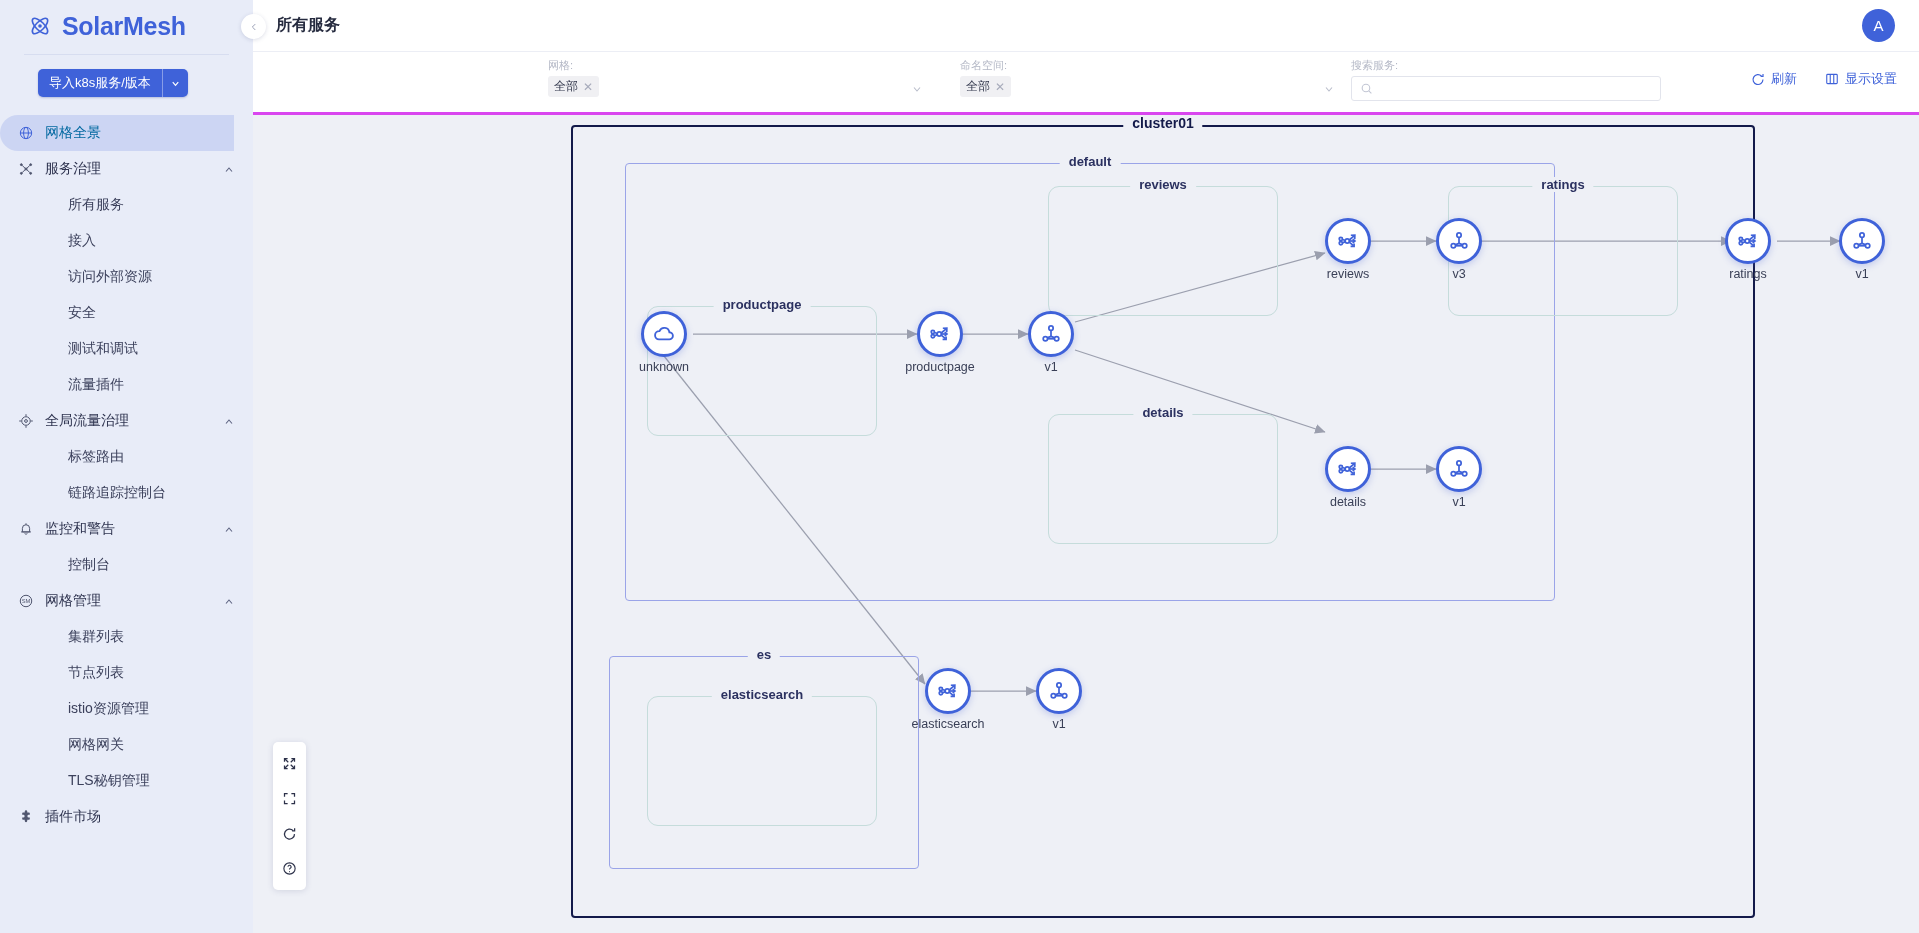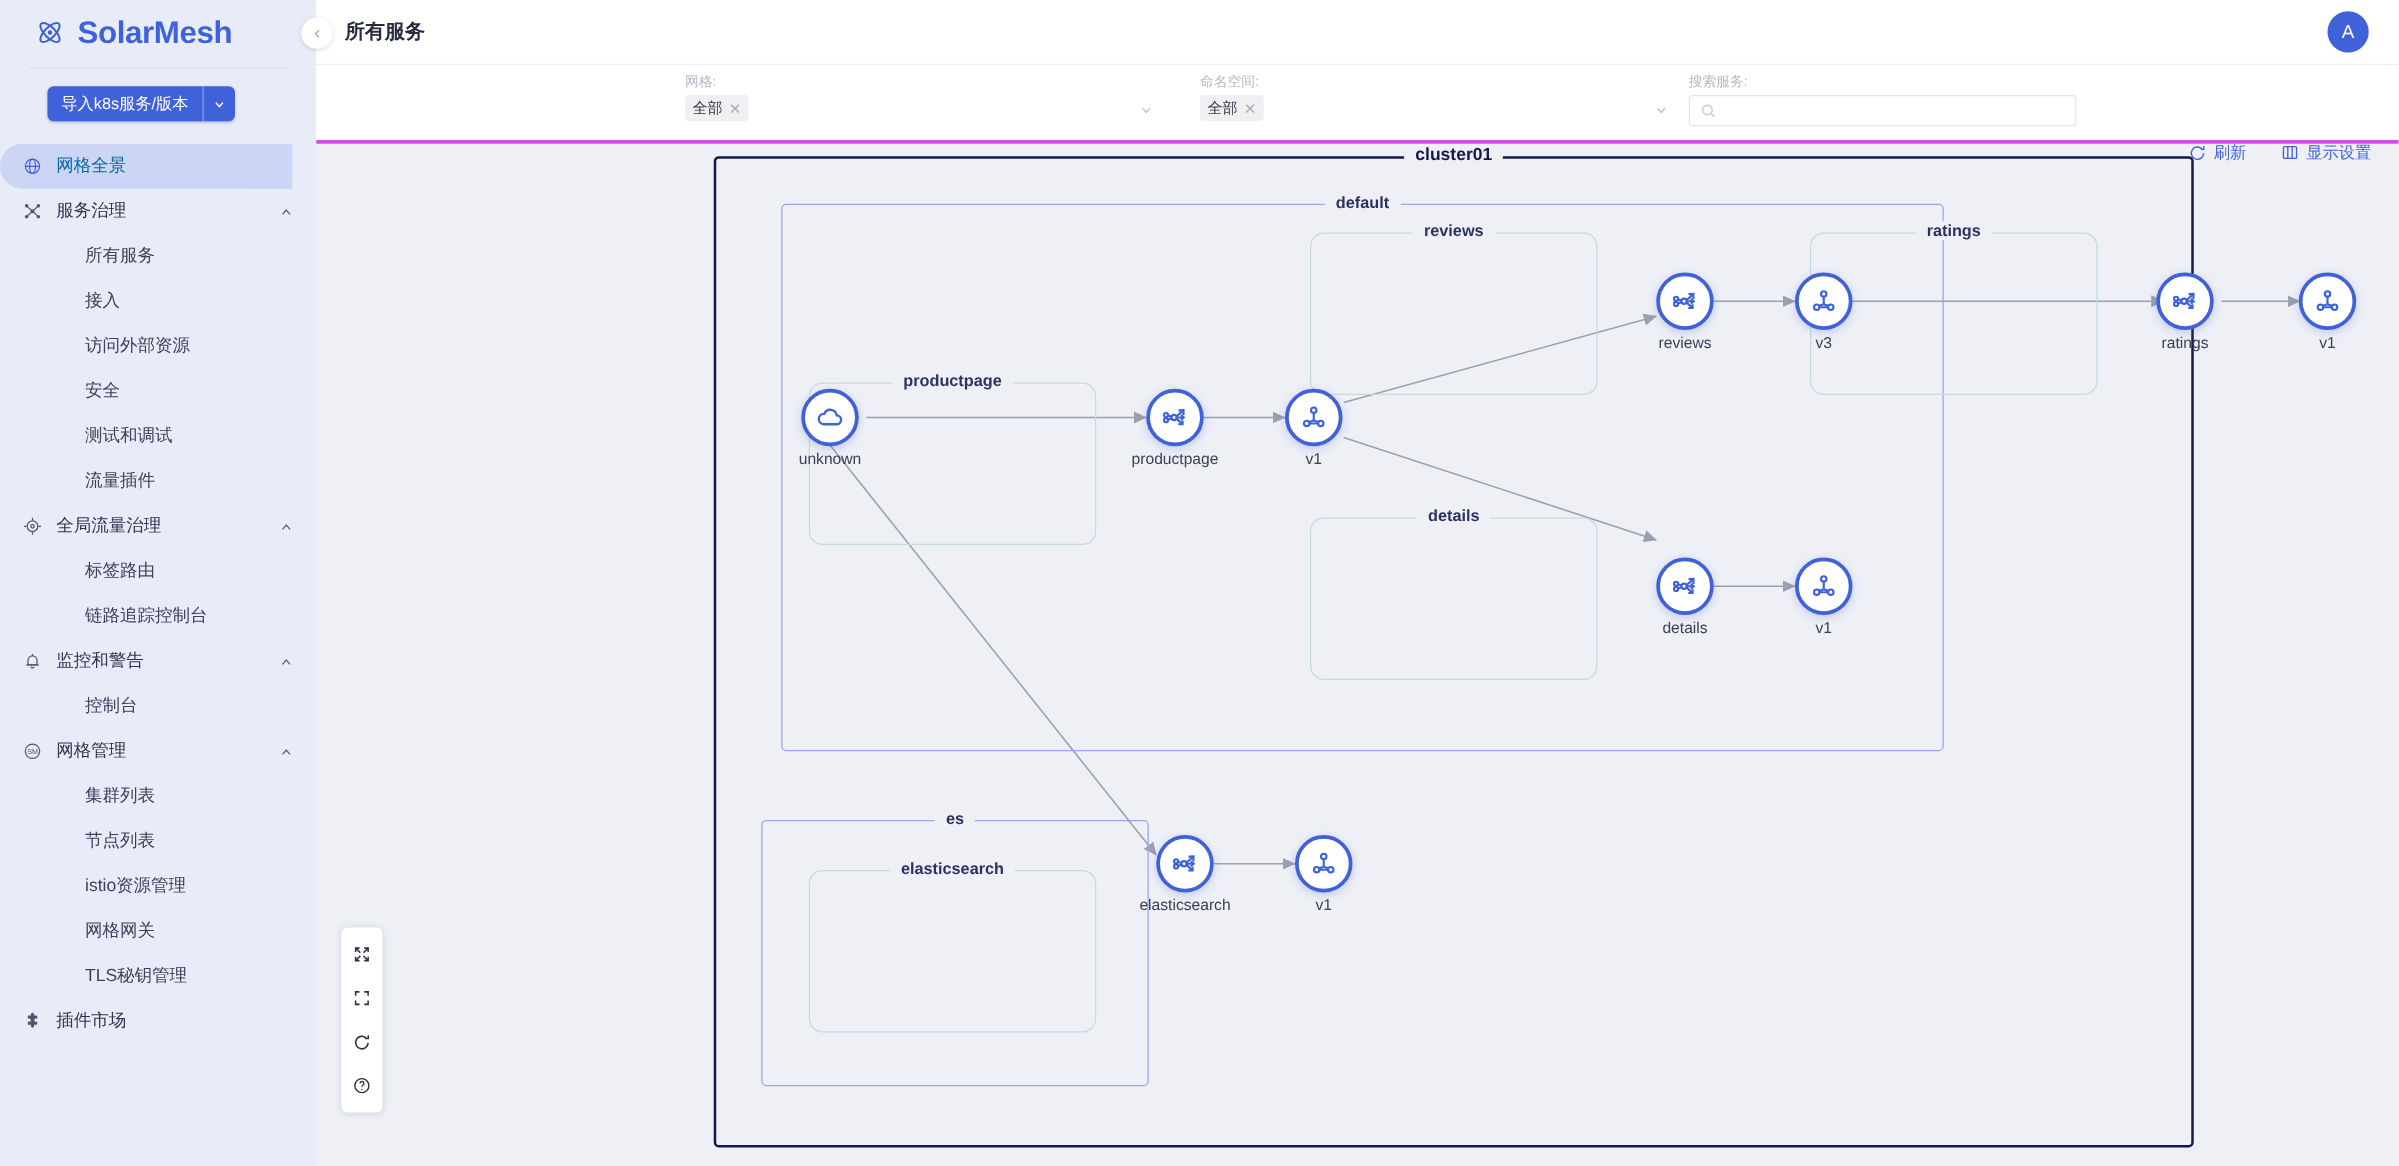--- a/index.html
+++ b/index.html
@@ -131,21 +131,21 @@
     font-family: "Liberation Sans", sans-serif;
     background: transparent;
   }
 
   .tb-actions {
     position: absolute; right: 22px; top: 18px;
     display: flex; align-items: center; gap: 28px;
   }
   .tb-btn {
     display: flex; align-items: center; gap: 6px;
-    color: #3f62d9; font-size: 13px; cursor: pointer; margin-top: 43px;
+    color: #3f62d9; font-size: 13px; cursor: pointer;
   }
   .tb-btn svg { width: 14px; height: 14px; }
 
   
   #canvas {
     position: absolute; left: 0; right: 0; top: 116px; bottom: 0;
     overflow: hidden;
   }
   #graph { position: absolute; left:0; top:0; width: 1666px; height: 817px; }
 

